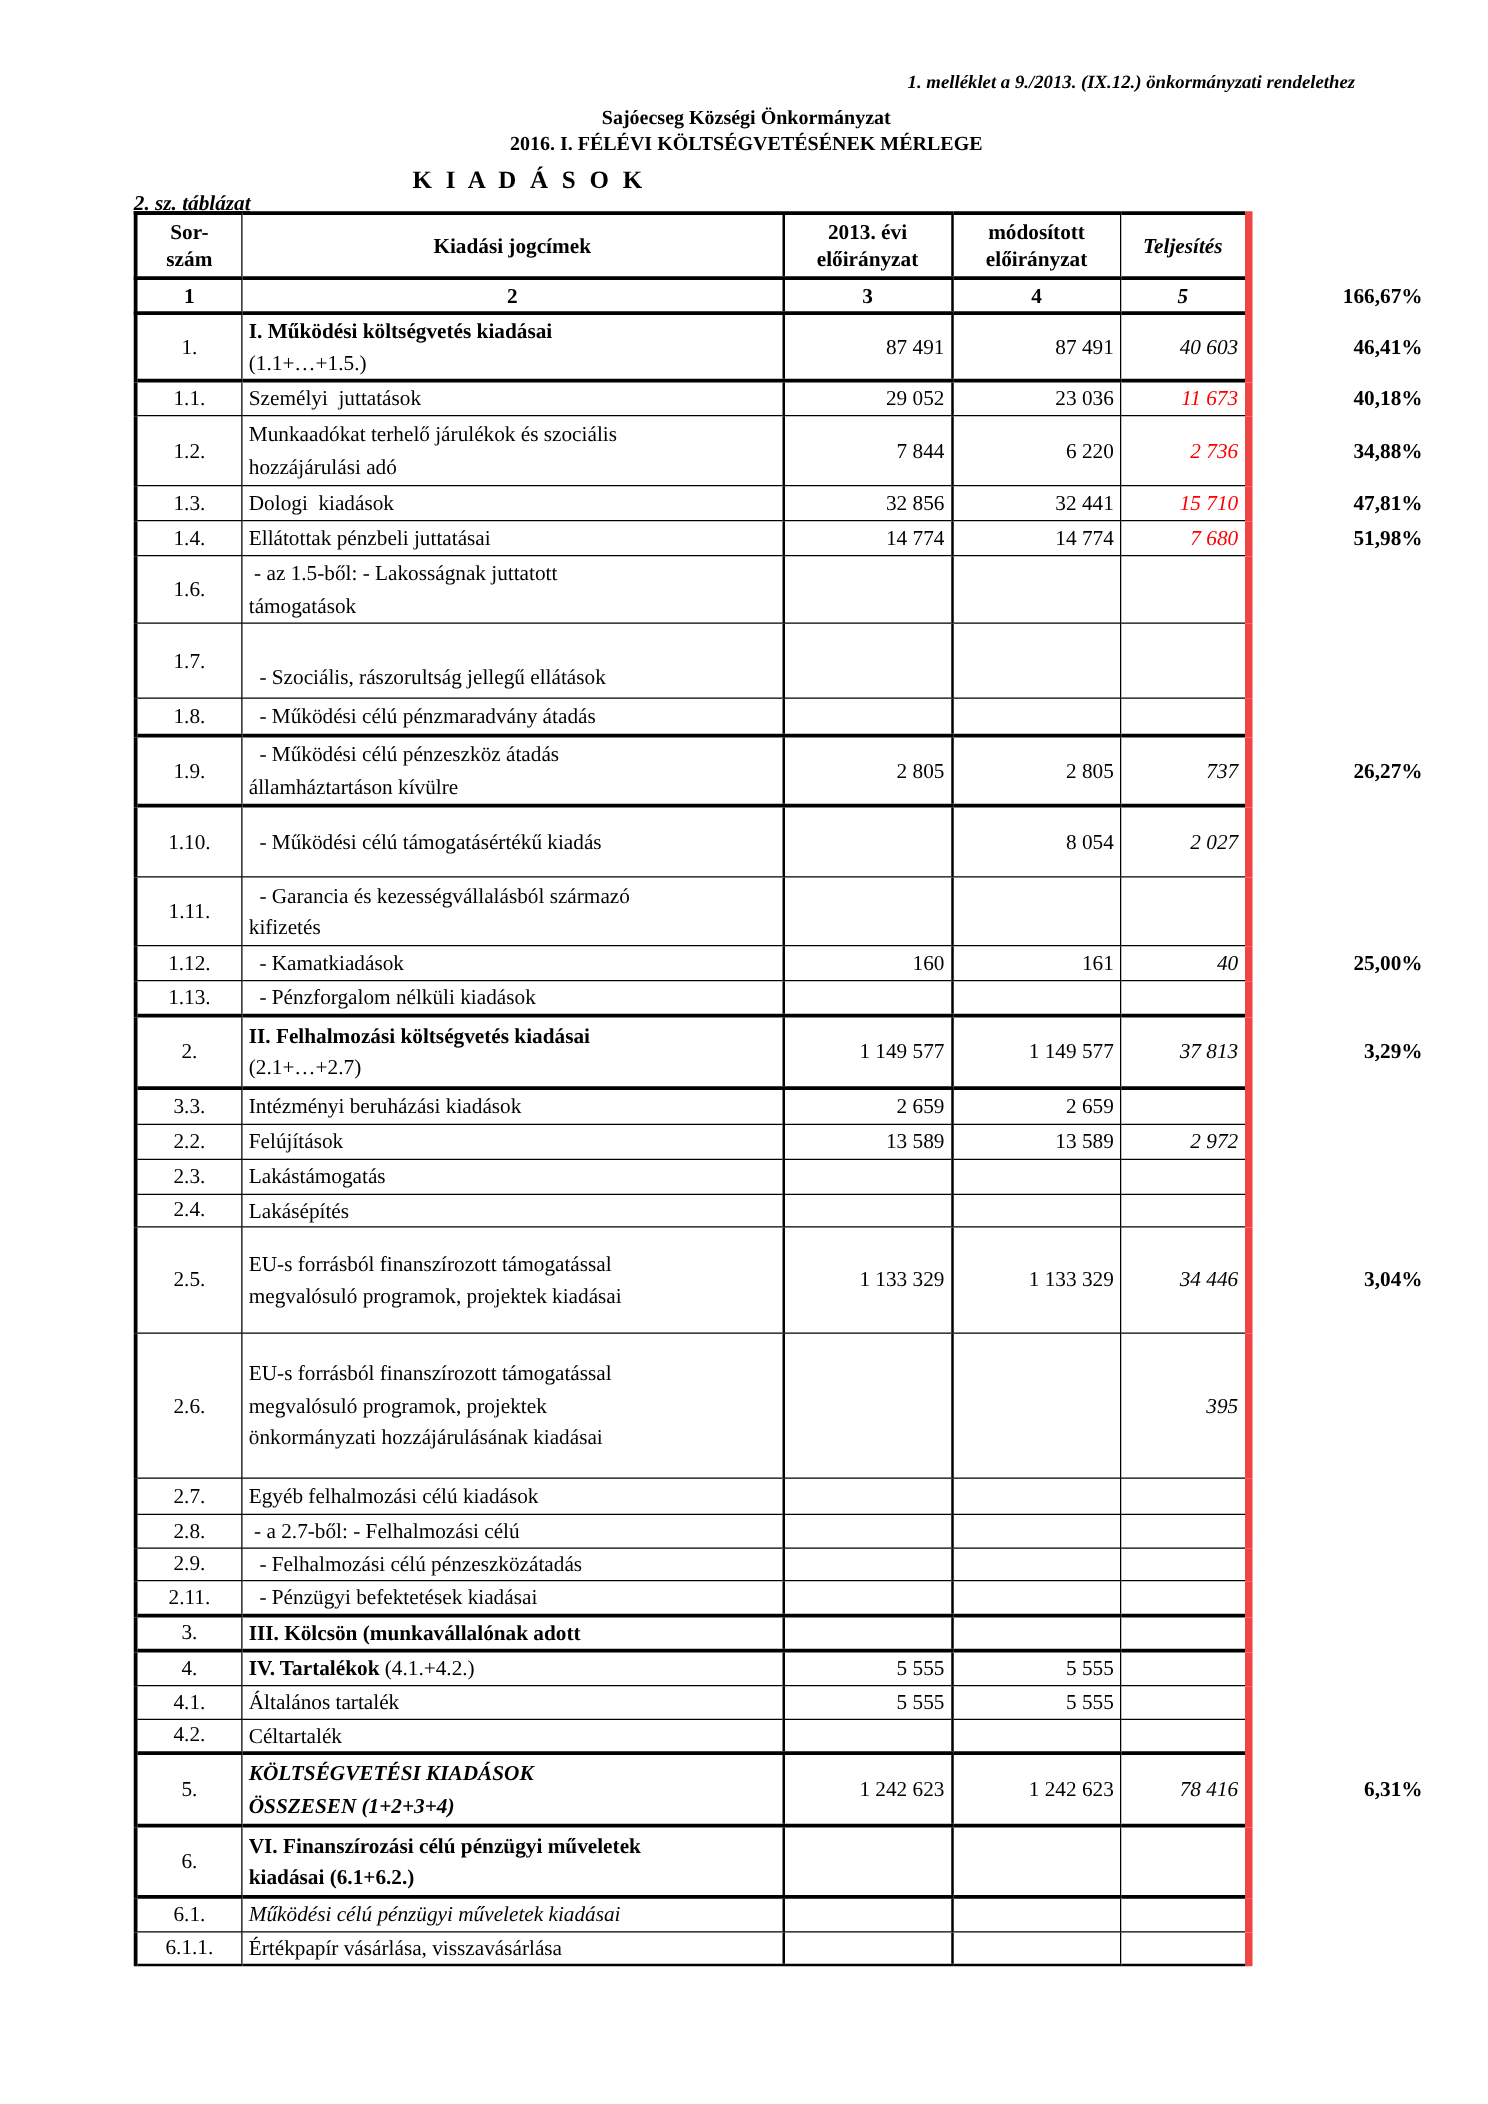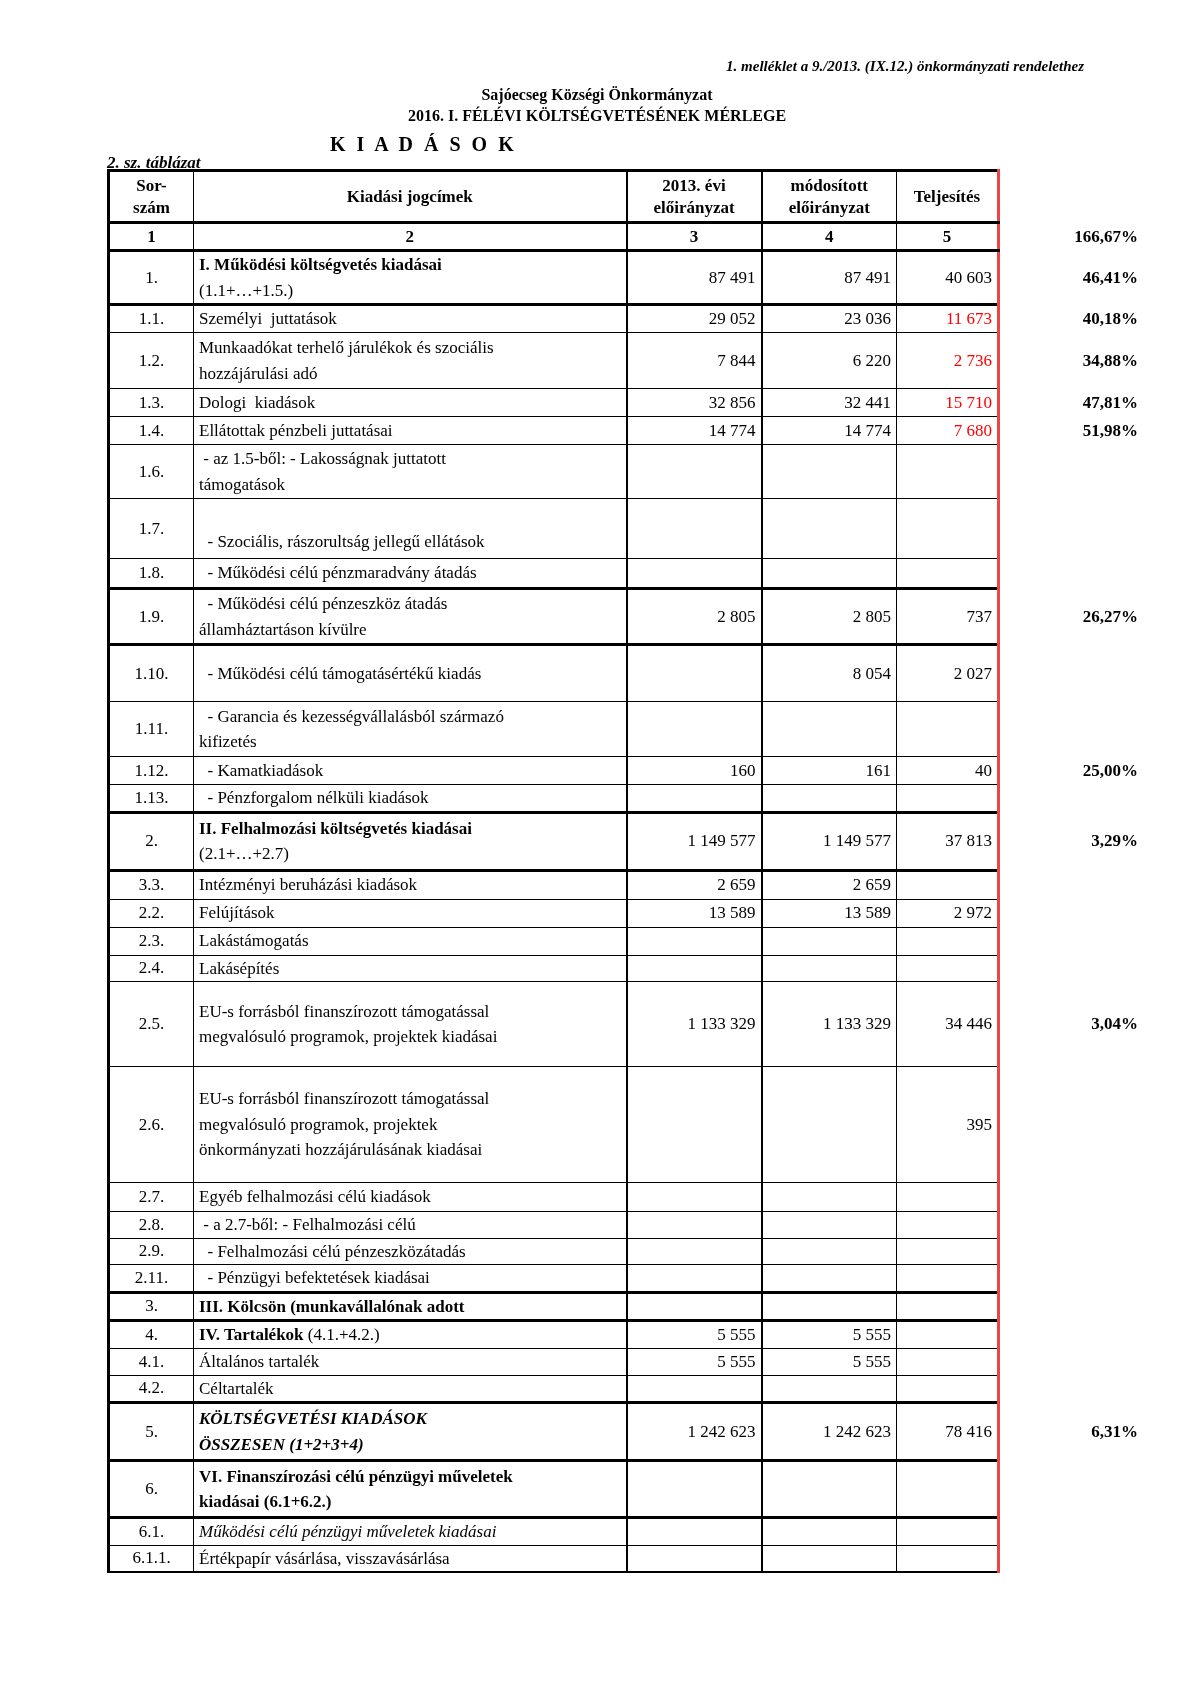--- a/index.html
+++ b/index.html
@@ -41,21 +41,21 @@
   }
   table.budget td, table.budget th {
     border:1px solid #000;
     padding:0 4px;
     vertical-align:middle;
     font-weight:normal;
     overflow:hidden;
   }
   
   table.budget .c1 { border-left:3px solid #000; }
-  table.budget .c5 { border-right:3px solid #ef4444; }
+  table.budget .c5 { border-right:6px solid #ef4444;font-style:italic; }
   table.budget tr.frame-top td, table.budget tr.frame-top th { border-top:3px solid #000; }
   table.budget tr.frame-bottom td { border-bottom:2px solid #000; }
   table.budget tr.thick-bottom td, table.budget tr.thick-bottom th { border-bottom:3px solid #000; }
   table.budget tr.thick-top td { border-top:3px solid #000; }
   
   table.budget .c3 { border-left:2px solid #000; }
   table.budget .c4 { border-left:2px solid #000; }
   
   table.budget td.pct, table.budget th.pct {
     border:none !important;

